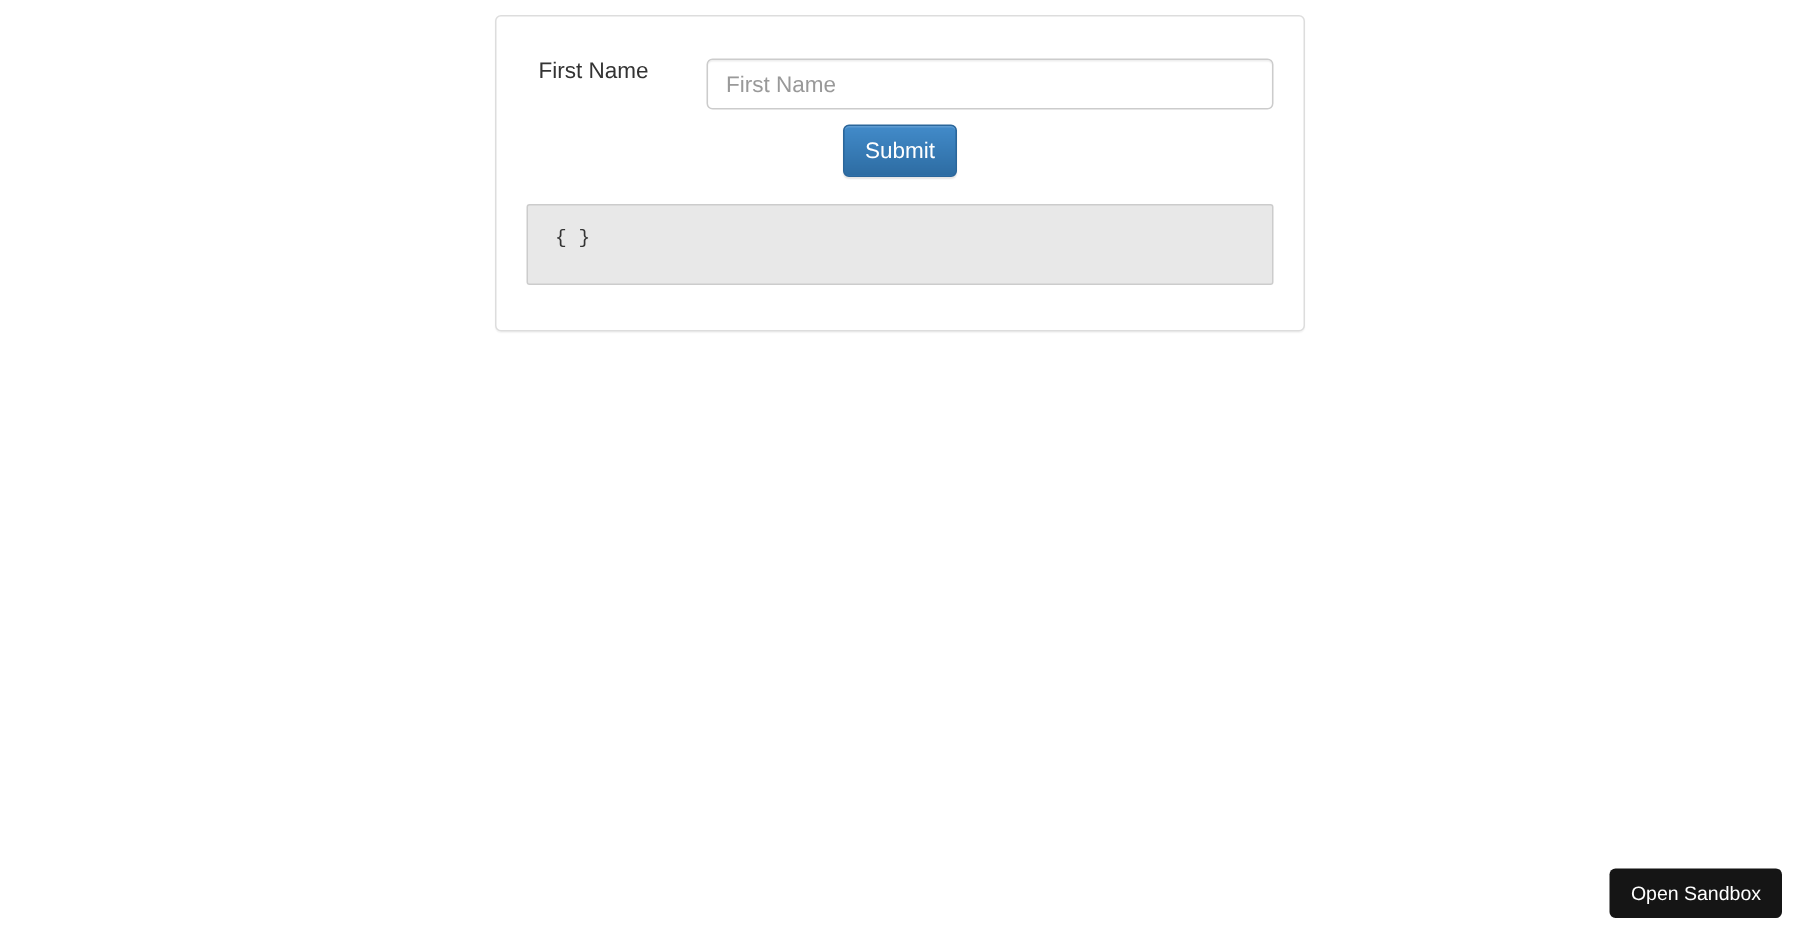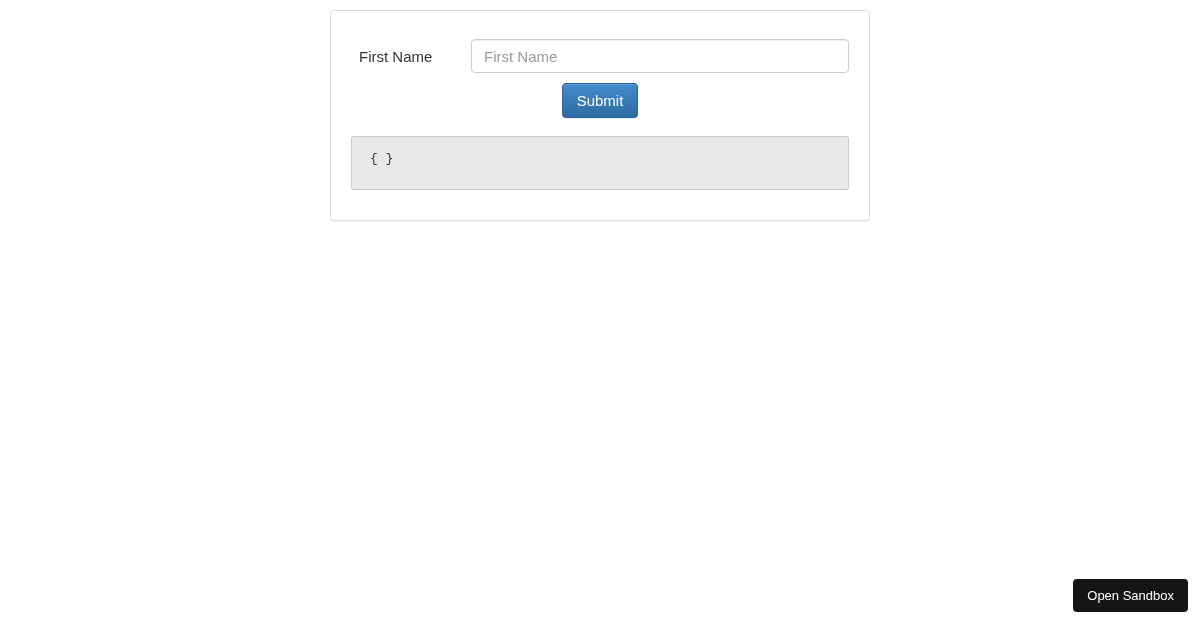--- a/index.html
+++ b/index.html
@@ -20,21 +20,20 @@
       width: 540px;
       margin: 10px auto 0;
       border: 1px solid #ddd;
       border-radius: 4px;
       background: #fff;
       padding: 20px 20px 30px 20px;
       box-shadow: 0 1px 1px rgba(0,0,0,0.05);
     }
     .form-row {
       display: flex;
-      align-items: center;
       margin-bottom: 6px;
       padding: 8px 0 0 0;
     }
     .form-label {
       width: 120px;
       padding-left: 8px;
       font-size: 15px;
       color: #333;
     }
     .form-input {

